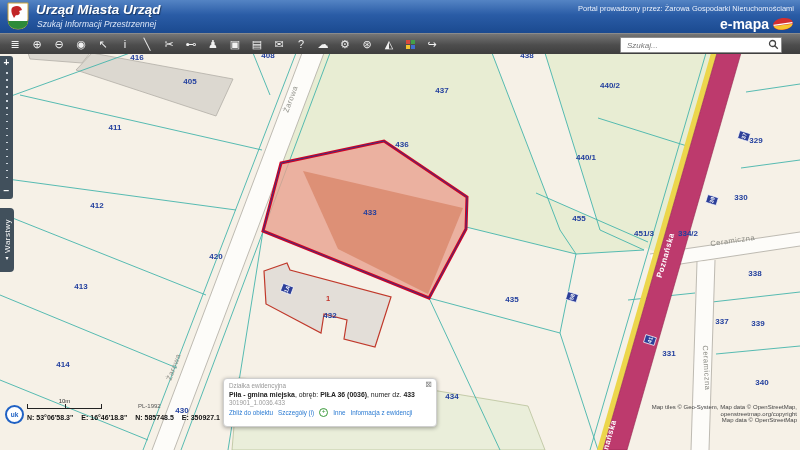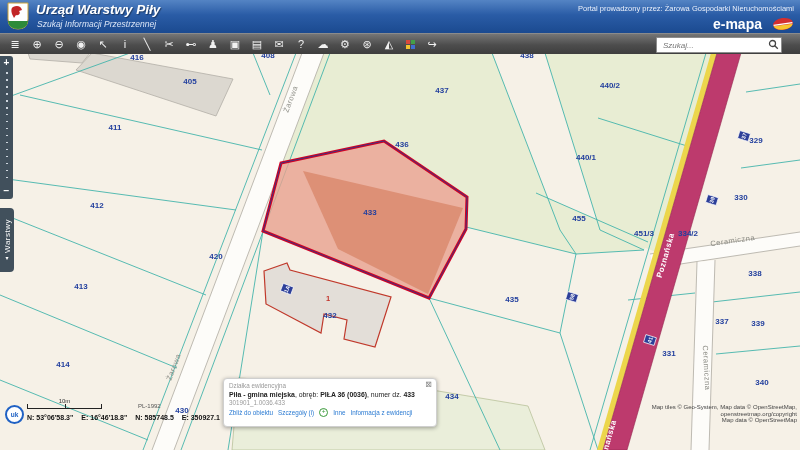--- a/index.html
+++ b/index.html
@@ -7,33 +7,33 @@
          font-family:"Liberation Sans",sans-serif;}
   svg text{font-family:"Liberation Sans",sans-serif;}
   
   .header{position:absolute;top:0;left:0;width:800px;height:33px;z-index:30;
           background:linear-gradient(180deg,#5484c4 0%,#2a5ca6 45%,#1b4a90 100%);}
   .crest{position:absolute;left:7px;top:2px;}
   .app-title{position:absolute;left:36px;top:2px;color:#fff;font-size:13.5px;font-weight:bold;
              font-style:italic;text-shadow:1px 1px 1px rgba(0,0,0,.4);}
   .app-subtitle{position:absolute;left:37px;top:19px;color:#d9e4f6;font-size:8.5px;font-style:italic;}
   .portal-note{position:absolute;right:6px;top:4px;color:#eaf0fb;font-size:7.5px;}
-  .brand{position:absolute;right:6px;top:16px;display:flex;align-items:center;gap:10px;}
+  .brand{position:absolute;right:6px;top:16px;display:flex;align-items:center;gap:3px;}
   .brand-text{color:#fff;font-size:14px;font-weight:bold;}
   
   .toolbar{position:absolute;top:33px;left:0;width:800px;height:20px;z-index:30;
            background:linear-gradient(180deg,#767676,#4d4d4d 55%,#3e3e3e);border-top:1px solid #8b8b8b;
            display:flex;align-items:center;}
   #toolbar-icons{display:flex;align-items:center;padding-left:4px;}
   .tb-icon{width:22px;text-align:center;color:#f1f1f1;font-size:11px;line-height:19px;cursor:pointer;}
   .grid-icon{display:inline-grid;grid-template-columns:4px 4px;grid-gap:1px;width:auto;
              padding:0 6px;align-items:center;}
   .grid-icon span{width:4px;height:4px;display:block;}
   .search-wrap{position:absolute;right:18px;top:2.5px;width:124px;height:14px;background:#fff;
-               border:1px solid #8d8d8d;border-radius:1px;}
+               border:1px solid #8d8d8d;border-radius:1px;padding-left:36px;}
   .search-input{position:absolute;left:4px;top:1px;width:100px;height:11px;border:0;outline:0;
                 font-size:8px;font-style:italic;color:#777;background:transparent;
                 font-family:"Liberation Sans",sans-serif;}
   .search-icon{position:absolute;right:2px;top:1px;}
   
   .zoombar{position:absolute;left:0;top:56px;width:13px;z-index:20;background:#41505c;
            border-radius:0 3px 3px 0;color:#fff;text-align:center;padding:1px 0 2px 0;}
   .zb-btn{font-size:10px;font-weight:bold;line-height:12px;cursor:pointer;}
   .zb-track{width:2px;height:110px;margin:3px auto;
             background:repeating-linear-gradient(180deg,#cdd5dd 0 1.5px,transparent 1.5px 7px);}
@@ -221,21 +221,21 @@
         <text x="762" y="385" class="plabel">340</text>
       </g>
   </svg>
 
   <div class="header">
     <svg class="crest" width="22" height="28">
       <path d="M1,1 H21 V17 Q21,27 11,27 Q1,27 1,17 Z" fill="#ffffff" stroke="#caa23a" stroke-width="1"></path>
       <path d="M1,19 Q2,27 11,27 Q20,27 21,19 Z" fill="#2e8b3a"></path>
       <path d="M6,5 C10,3 14,4 15,8 L12,9 C14,11 12,14 9,13 L7,16 L5,12 C4,9 4,6 6,5 Z" fill="#c22527"></path>
     </svg>
-    <div class="app-title">Urząd Warstwy Piły</div>
+    <div class="app-title">Urząd Miasta Urząd</div>
     <div class="app-subtitle">Szukaj Informacji Przestrzennej</div>
     <div class="portal-note">Portal prowadzony przez: Żarowa Gospodarki Nieruchomościami</div>
     <div class="brand">
       <span class="brand-text">e-mapa</span>
       <svg width="22" height="14">
         <g transform="rotate(-8 11 7)">
           <ellipse cx="11" cy="7" rx="10" ry="6" fill="#d32f2f"></ellipse>
           <path d="M1.3,8 A10,6 0 0 0 20.7,8 Z" fill="#f6c52e"></path>
           <rect x="1.5" y="6.3" width="19" height="1.4" fill="#ffffff"></rect>
         </g>

